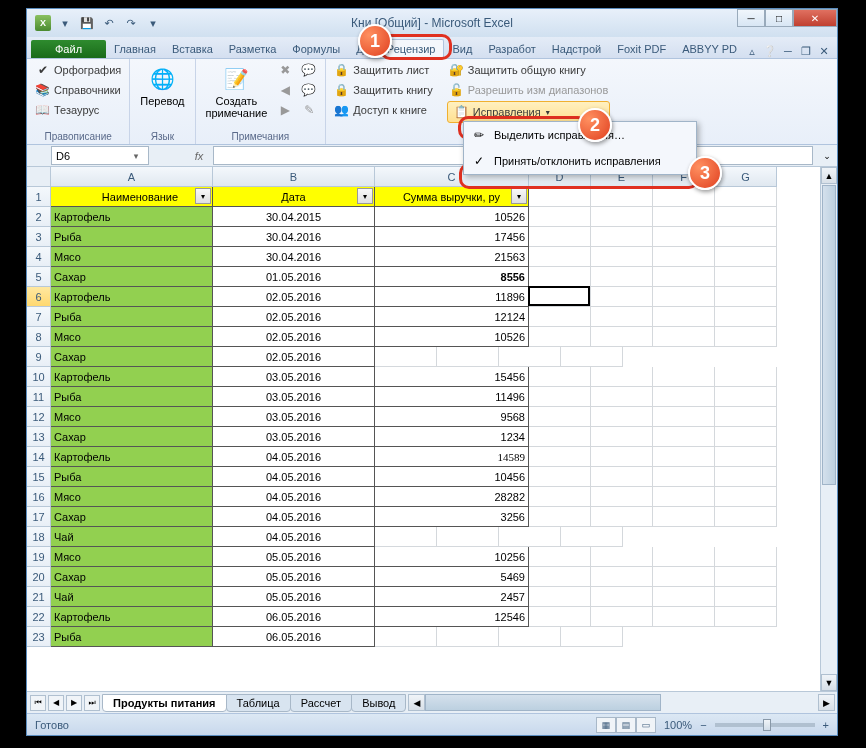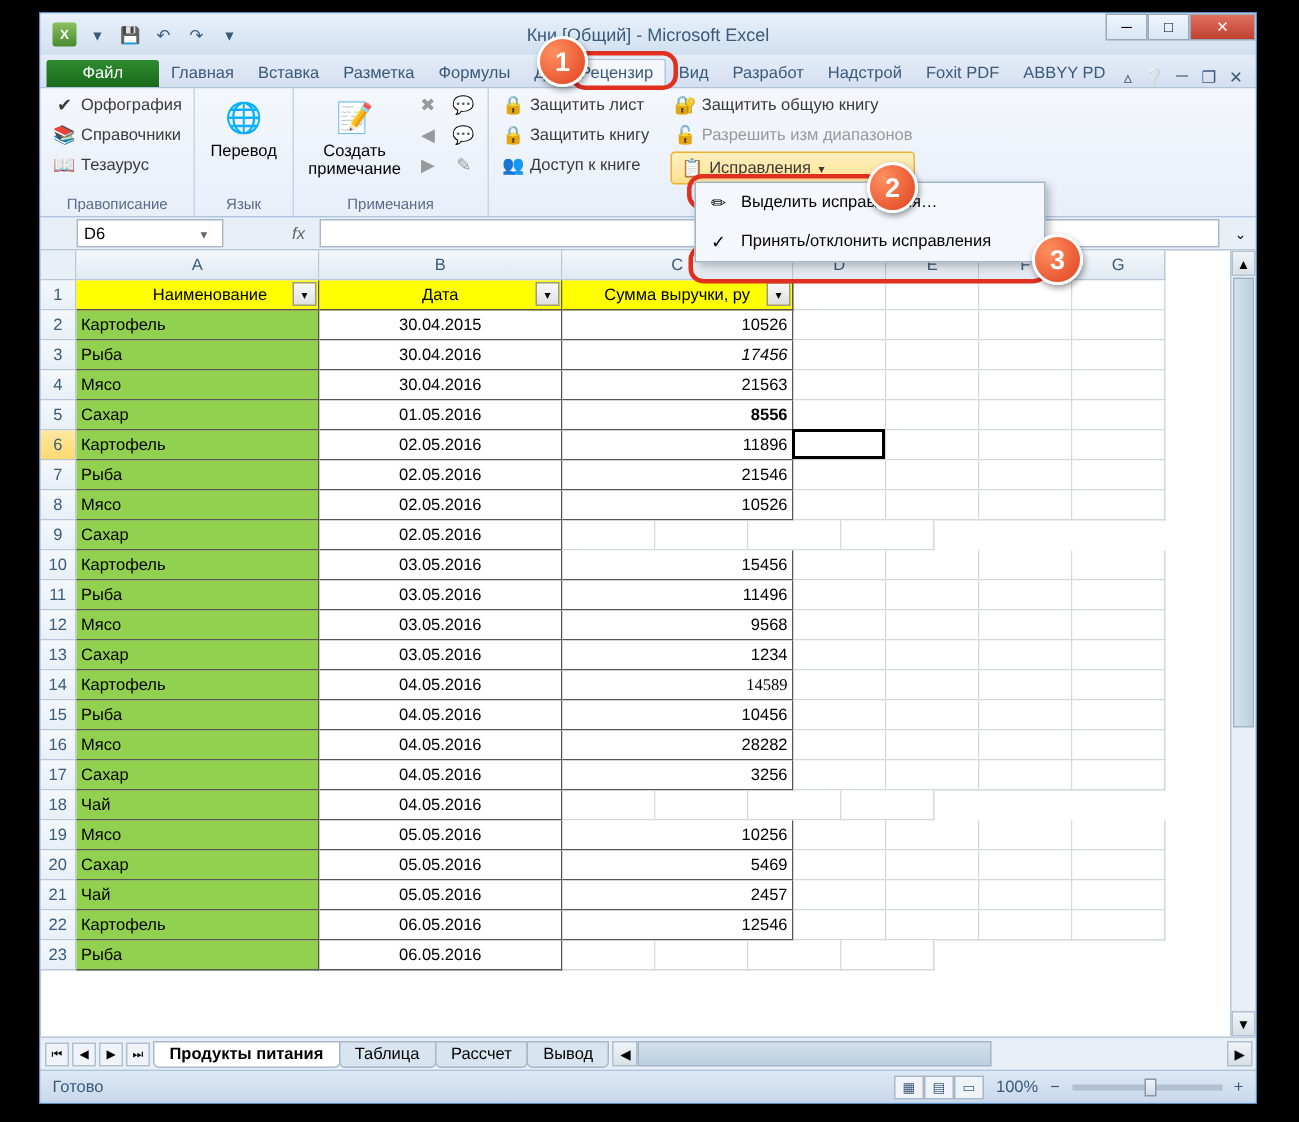--- a/index.html
+++ b/index.html
@@ -302,21 +302,21 @@
               <div class="cell date" style="width: 162px;">30.04.2015</div>
               <div class="cell num" style="width: 154px;">10526</div>
               <div class="cell empty" style="width: 62px;"></div>
               <div class="cell empty" style="width: 62px;"></div>
               <div class="cell empty" style="width: 62px;"></div>
               <div class="cell empty" style="width: 62px;"></div>
             </div>
             <div class="cell-row">
               <div class="cell green" style="width: 162px;">Рыба</div>
               <div class="cell date" style="width: 162px;">30.04.2016</div>
-              <div class="cell num" style="width: 154px; font-style: italic;">17456</div>
+              <div class="cell num" style="width: 154px;">17456</div>
               <div class="cell empty" style="width: 62px;"></div>
               <div class="cell empty" style="width: 62px;"></div>
               <div class="cell empty" style="width: 62px;"></div>
               <div class="cell empty" style="width: 62px;"></div>
             </div>
             <div class="cell-row">
               <div class="cell green" style="width: 162px;">Мясо</div>
               <div class="cell date" style="width: 162px;">30.04.2016</div>
               <div class="cell num" style="width: 154px;">21563</div>
               <div class="cell empty" style="width: 62px;"></div>
@@ -338,21 +338,21 @@
               <div class="cell date" style="width: 162px;">02.05.2016</div>
               <div class="cell num" style="width: 154px;">11896</div>
               <div class="cell empty" style="width: 62px;"></div>
               <div class="cell empty" style="width: 62px;"></div>
               <div class="cell empty" style="width: 62px;"></div>
               <div class="cell empty" style="width: 62px;"></div>
             </div>
             <div class="cell-row">
               <div class="cell green" style="width: 162px;">Рыба</div>
               <div class="cell date" style="width: 162px;">02.05.2016</div>
-              <div class="cell num" style="width: 154px;">21546</div>
+              <div class="cell num" style="width: 154px;">12124</div>
               <div class="cell empty" style="width: 62px;"></div>
               <div class="cell empty" style="width: 62px;"></div>
               <div class="cell empty" style="width: 62px;"></div>
               <div class="cell empty" style="width: 62px;"></div>
             </div>
             <div class="cell-row">
               <div class="cell green" style="width: 162px;">Мясо</div>
               <div class="cell date" style="width: 162px;">02.05.2016</div>
               <div class="cell num" style="width: 154px;">10526</div>
               <div class="cell empty" style="width: 62px;"></div>

